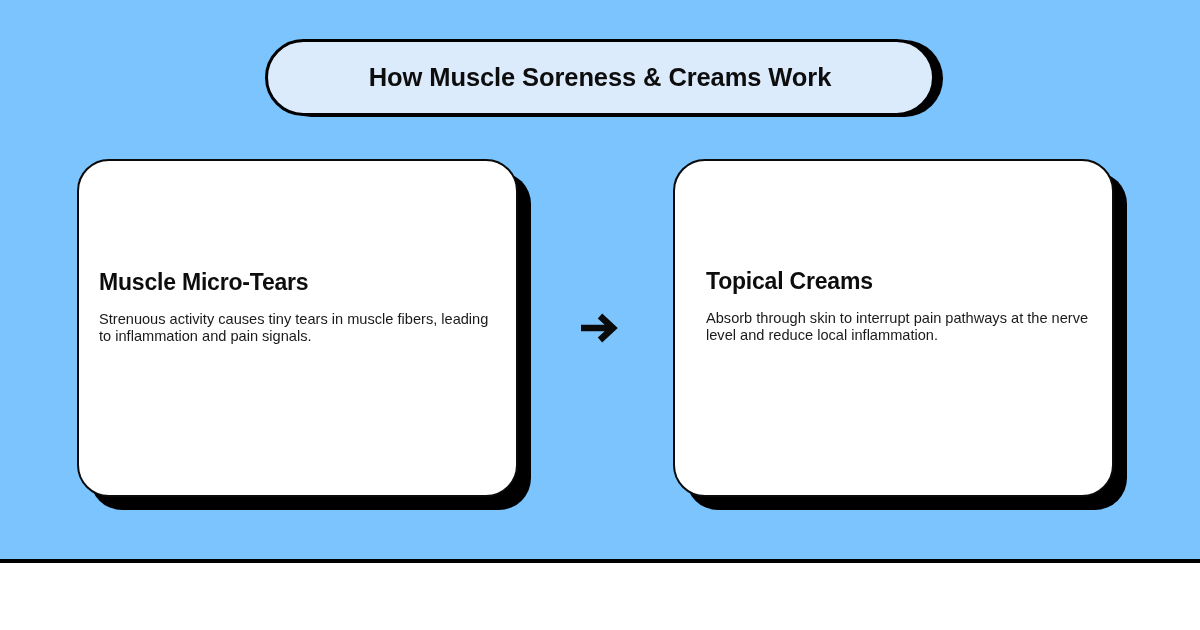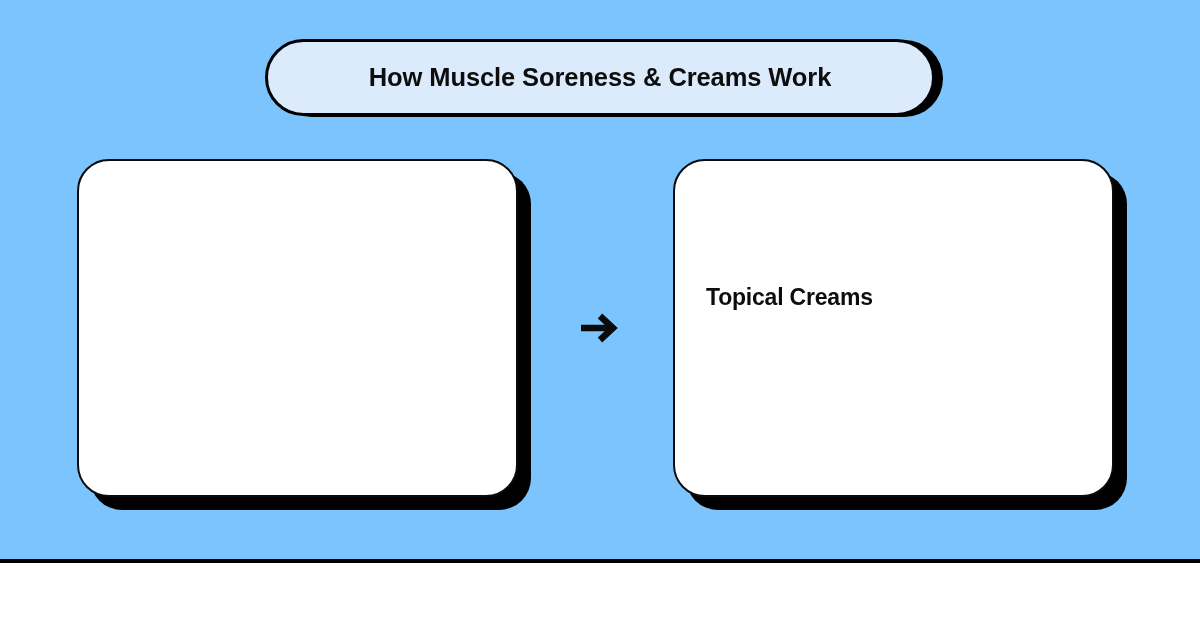--- a/index.html
+++ b/index.html
@@ -159,33 +159,36 @@
     <div class="title-shadow"></div>
     <div class="title-pill">
       <span class="title-text">How Muscle Soreness &amp; Creams Work</span>
     </div>
   </div>
 
   <div class="card-wrap left">
     <div class="card-shadow"></div>
     <div class="card">
       <div class="card-body">
+        <div class="card-heading">Muscle Micro-Tears</div>
+        <div class="card-text">Strenuous activity causes tiny tears in muscle fibers, leading to inflammation and pain signals.</div>
       </div>
     </div>
   </div>
 
   <div class="arrow">
     <svg width="40" height="34" viewBox="0 0 40 34" aria-hidden="true">
       <path d="M2 17 H30" stroke="#0a0a0a" stroke-width="6.5" fill="none" stroke-linecap="butt"></path>
       <path d="M21 5 L34 17 L21 29" stroke="#0a0a0a" stroke-width="6.5" fill="none" stroke-linecap="butt" stroke-linejoin="miter"></path>
     </svg>
   </div>
 
   <div class="card-wrap right">
     <div class="card-shadow"></div>
     <div class="card">
       <div class="card-body">
         <div class="card-heading">Topical Creams</div>
+        <div class="card-text">Absorb through skin to interrupt pain pathways at the nerve level and reduce local inflammation.</div>
       </div>
     </div>
   </div>
 
 </div>
 
 </body></html>

